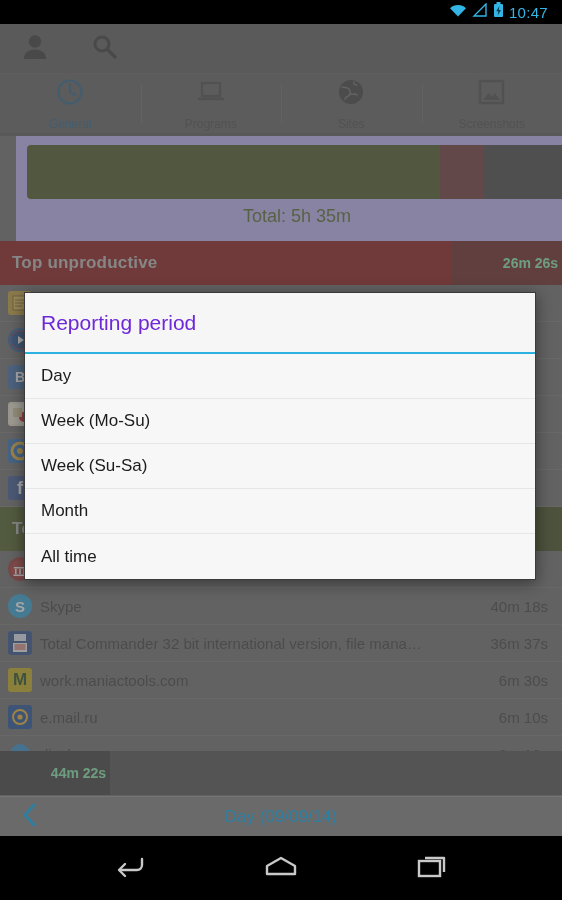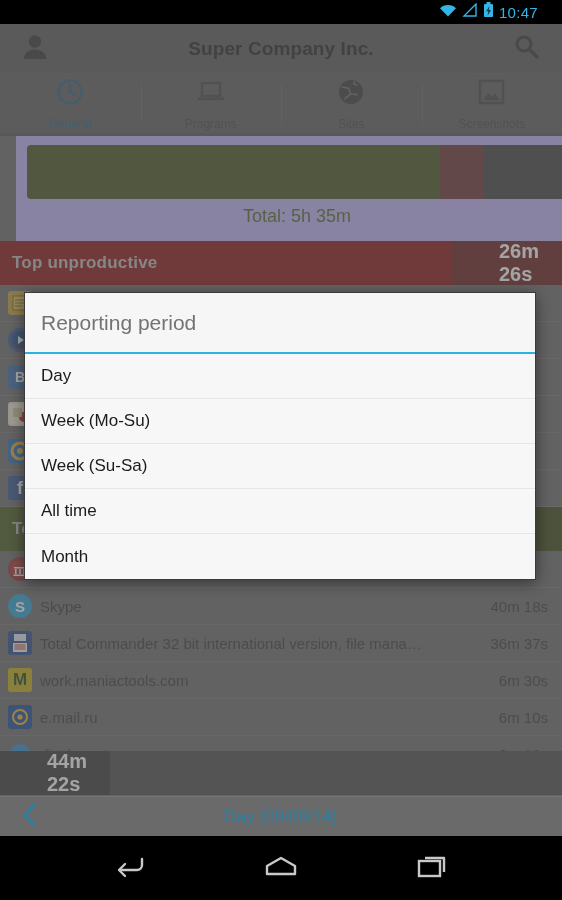--- a/index.html
+++ b/index.html
@@ -8,21 +8,21 @@
     background: #6e6e6e;
     font-family: "Liberation Sans", sans-serif;
     overflow: hidden;
   }
   #app { position: relative; width: 562px; height: 900px; overflow: hidden; }
 
   
   .statusbar {
     position: absolute; top: 0; left: 0; width: 562px; height: 24px;
     background: #000; display: flex; align-items: center;
-    justify-content: flex-end; padding-right: 24px; gap: 5px;
+    justify-content: flex-end; padding-right: 14px; gap: 5px;
   }
   .statusbar .clock {
     color: #33b5e5; font-size: 15px; letter-spacing: .3px;
   }
   .sicon { display: block; }
 
   
   .actionbar {
     position: absolute; top: 24px; left: 0; width: 562px; height: 50px;
     background: #5b5b5b; display: flex; align-items: center;
@@ -72,21 +72,21 @@
   .sect-head {
     position: absolute; left: 0; width: 562px; height: 44px;
     display: flex; align-items: center;
   }
   .sect-title {
     flex: 1; padding-left: 12px; font-size: 17px; font-weight: bold;
     color: #bdbdbd; letter-spacing: .2px;
   }
   .sect-time {
     width: 110px; height: 100%; display: flex; align-items: center;
-    justify-content: center; font-size: 20px; font-weight: bold; color: #ffffff; padding-left: 47px;
+    justify-content: center; font-size: 14px; font-weight: bold; color: #86efac; padding-left: 47px;
   }
 
   
   .row {
     position: absolute; left: 0; width: 562px; height: 37px;
     display: flex; align-items: center;
     border-bottom: 1px solid #7a7a7a;
   }
   .row-ico {
     width: 40px; display: flex; justify-content: center; align-items: center;
@@ -107,21 +107,21 @@
 
   
   .dialog {
     position: absolute; left: 24px; top: 292px; width: 512px; height: 288px;
     background: #f6f6f6; border: 1px solid #3a3a3a;
     box-shadow: 0 3px 14px rgba(0,0,0,.45);
     display: flex; flex-direction: column; overflow: hidden;
   }
   .dlg-title {
     height: 63px; display: flex; align-items: center; padding-left: 16px;
-    font-size: 21px; color: #737373; border-bottom: 2px solid #2cb1e0;
+    font-size: 21px; color: #6d28d9; border-bottom: 2px solid #2cb1e0;
   }
   .dlg-list { flex: 1; }
   .dlg-item {
     height: 45px; display: flex; align-items: center; padding-left: 16px;
     font-size: 17px; color: #1c1c1c; border-bottom: 1px solid #e6e6e6;
     background: #f7f7f7;
   }
   .dlg-item:last-child { border-bottom: none; }
 
   
@@ -177,21 +177,20 @@
 
   <div class="actionbar">
     <div class="ab-left">
       <span>
         <svg width="30" height="30" viewBox="0 0 30 30">
           <circle cx="15" cy="9.5" r="6.2" fill="#373737"></circle>
           <path d="M3.8 27c0-6.2 5-9.6 11.2-9.6S26.2 20.8 26.2 27Z" fill="#373737"></path>
         </svg>
       </span>
     </div>
-    <div class="ab-title">Super Company Inc.</div>
     <div class="ab-right">
       <span>
         <svg width="28" height="28" viewBox="0 0 28 28">
           <circle cx="11" cy="11" r="7" fill="none" stroke="#373737" stroke-width="3"></circle>
           <line x1="16" y1="16" x2="24" y2="24" stroke="#373737" stroke-width="3.4" stroke-linecap="round"></line>
         </svg>
       </span>
     </div>
   </div>
 
@@ -415,22 +414,22 @@
   </div>
 
   <div class="scrim"></div>
 
   <div class="dialog">
     <div class="dlg-title">Reporting period</div>
     <div class="dlg-list">
       <div class="dlg-item">Day</div>
       <div class="dlg-item">Week (Mo-Su)</div>
       <div class="dlg-item">Week (Su-Sa)</div>
+      <div class="dlg-item">Month</div>
       <div class="dlg-item">All time</div>
-      <div class="dlg-item">Month</div>
     </div>
   </div>
 
   <div class="footer">
     <div class="footer-prev">
       <span>
         <svg width="18" height="26" viewBox="0 0 18 26">
           <path d="M13 3 4 13l9 10" fill="none" stroke="#2e7ea0" stroke-width="3" stroke-linecap="round" stroke-linejoin="round"></path>
         </svg>
       </span>

